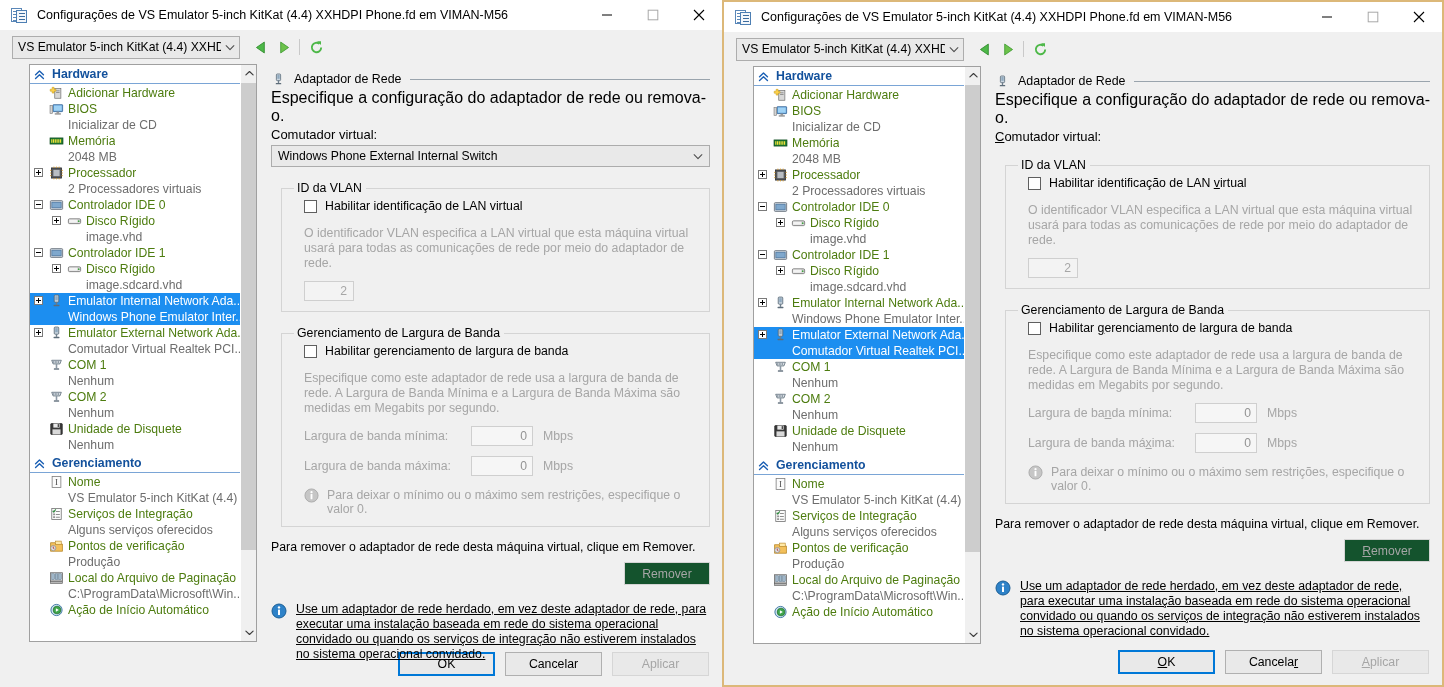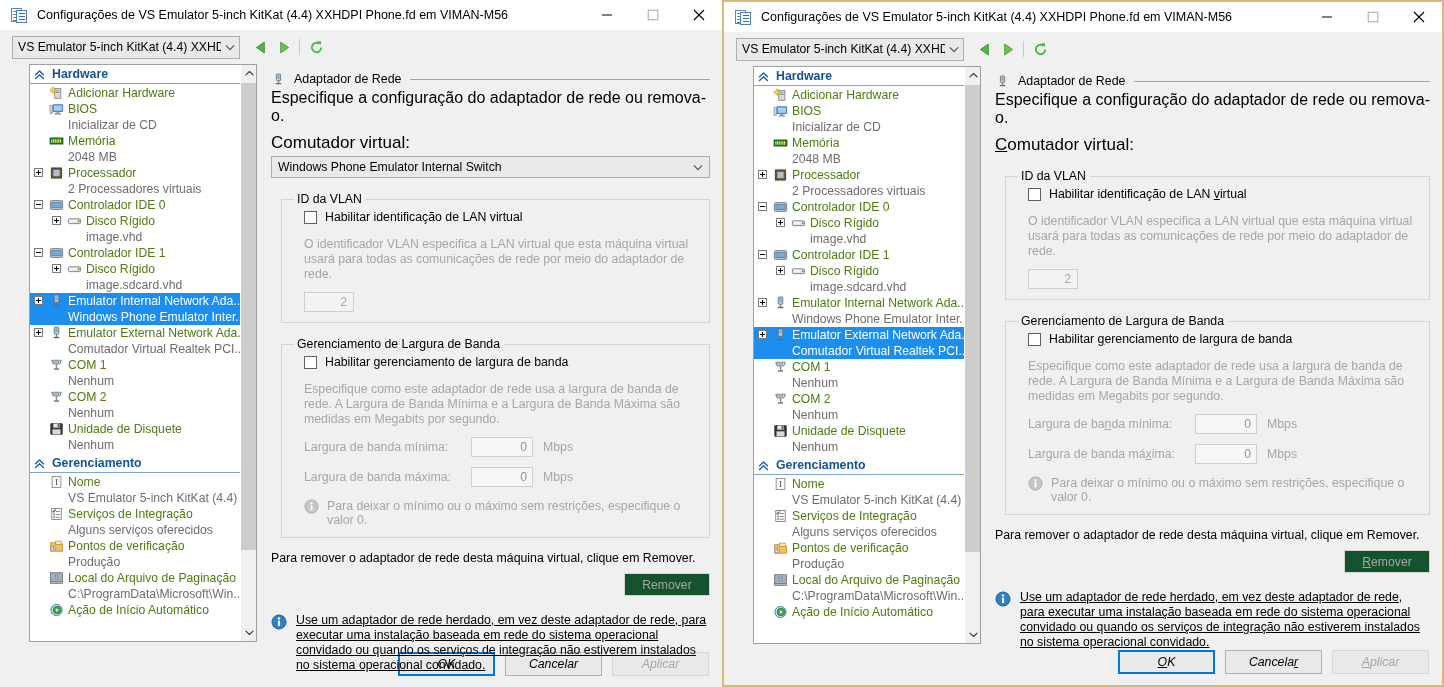--- a/index.html
+++ b/index.html
@@ -162,21 +162,21 @@
     display:flex; align-items:center;
     font-size:12.4px; color:#000;
     height: 18px;
     margin-top: 6px;
   }
   .grp-title .gicon { width: 14px; height:16px; margin-right: 9px; display:flex; align-items:center; justify-content:center;}
   .grp-title .gtext { white-space:nowrap; }
   .grp-title .grule { flex:1 1 auto; height:1px; background:#9aa4ad; margin-left:9px; }
 
   .para { font-size:16px; color:#000; margin-top: 1px; }
-  .lbl  { font-size:17px; color:#000; margin-top: 8px; }
+  .lbl  { font-size:13px; color:#000; margin-top: 2px; }
 
   .combo-sw {
     margin-top: 3px;
     height: 22px;
     background:#e9e9e9;
     border:1px solid #acacac;
     display:flex; align-items:center;
     font-size:12.2px; color:#000;
     padding-left:6px;
     position:relative;
@@ -240,21 +240,21 @@
   
   .footer {
     flex:0 0 47px; height:47px;
     display:flex; align-items:center; justify-content:flex-end;
     padding-right: 13px; gap: 10px;
   }
   .fbtn {
     width: 97px; height: 24px;
     border:1px solid #b0b0b0; background:#e9e9e9;
     font-size:12.3px; color:#000;
-    display:flex; align-items:center; justify-content:center;font-style:italic;
+    display:flex; align-items:center; justify-content:center;
   }
   .fbtn.default { border:2px solid #0078d7; background:#e9e9e9; }
   .fbtn.disabled { color:#a6a6a6; border-color:#d6d6d6; }
   u.mn { text-decoration: underline; }
 
   .outer-bottom-line{
     position:absolute; left:0; right:0; bottom:0; height:3px; background:#dcb879;
   }
 </style>
 </head>
@@ -591,21 +591,21 @@
                 <rect x="7.2" y="9.4" width="1.6" height="3" fill="#6d7d8b"></rect>
                 <rect x="4.6" y="12.4" width="6.8" height="1.5" rx="0.5" fill="#5d6c79"></rect>
               </svg>
             </span>
             <span class="gtext">Adaptador de Rede</span>
             <span class="grule"></span>
           </div>
           <div class="para">Especifique a configuração do adaptador de rede ou remova-o.</div>
           <div class="lbl">Comutador virtual:</div>
           <div class="combo-sw">
-            <span class="cs-text">Windows Phone Emulator Internal Switch</span>
+            <span class="cs-text">Windows Phone External Internal Switch</span>
             <span class="chev">
               <svg width="12" height="12" viewBox="0 0 14 14" xmlns="http://www.w3.org/2000/svg">
                 <path d="M2.5 5.5L7 10l4.5-4.5" fill="none" stroke="#4a4a4a" stroke-width="1.25" stroke-linecap="round" stroke-linejoin="round"></path>
               </svg>
             </span>
           </div>
           <fieldset class="gbox">
             <legend>ID da VLAN</legend>
             <div class="chkrow">
               <span class="chkbox"></span>

